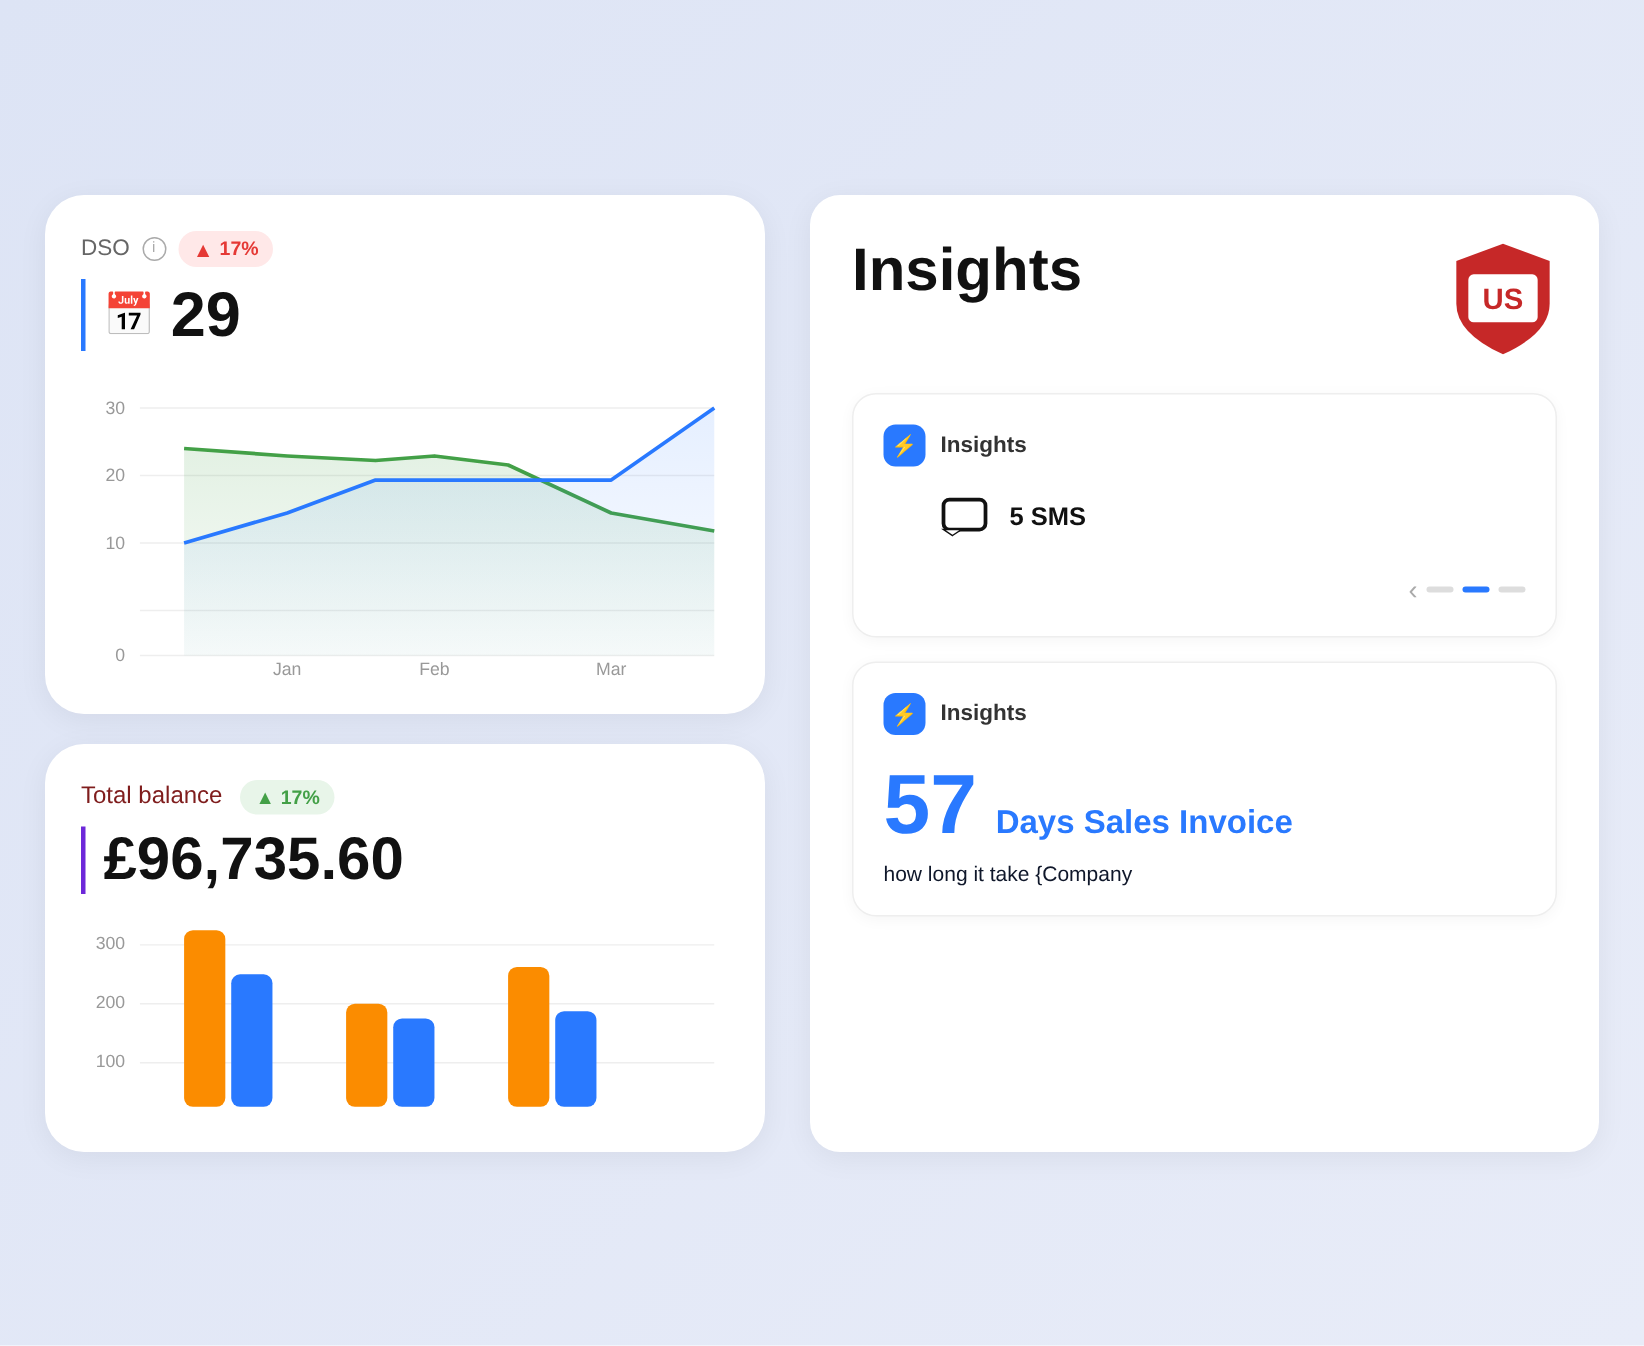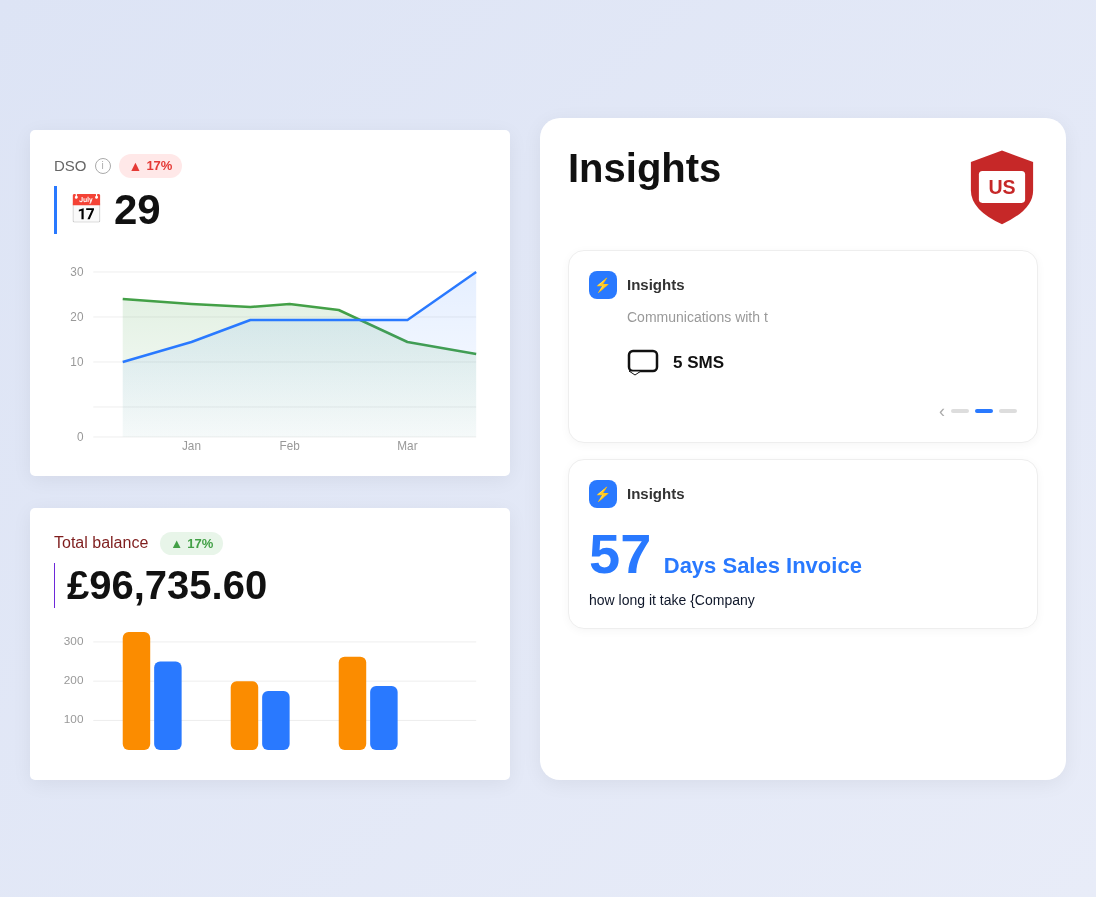--- a/index.html
+++ b/index.html
@@ -24,24 +24,23 @@
     
     .left-col {
       display: flex;
       flex-direction: column;
       gap: 20px;
       flex: 0 0 480px;
     }
 
     .card {
       background: #fff;
-      border-radius: 5px;
+      border-radius: 26px;
       padding: 24px;
       box-shadow: 0 4px 20px rgba(0,0,0,0.06);
-      margin-top: 12px;
     }
 
     
     .dso-header {
       display: flex;
       align-items: center;
       gap: 8px;
       margin-bottom: 8px;
     }
     .dso-label {
@@ -138,21 +137,21 @@
       margin-bottom: 8px;
     }
     .balance-label {
       font-size: 16px;
       color: #7f1d1d;
       font-weight: 500;
     }
     .balance-value {
       display: flex;
       align-items: center;
-      border-left: 1px solid #6d28d9;
+      border-left: 3px solid #6d28d9;
       padding-left: 12px;
       margin-bottom: 18px;
     }
     .balance-number {
       font-size: 40px;
       font-weight: 700;
       color: #111;
     }
 
     .bar-chart-area {
@@ -410,21 +409,20 @@
       </svg>
     </div>
 
     <div class="insight-card">
       <div class="insight-card-header">
         <div class="insights-badge">
           <span>⚡</span>
         </div>
         <span class="insight-card-title">Insights</span>
       </div>
-      <div class="insight-subtitle">Communications with t</div>
 
 
       <div class="insight-stat">
         <svg class="message-icon" viewBox="0 0 32 32" fill="none">
           <rect x="2" y="4" width="28" height="20" rx="4" stroke="#111" stroke-width="2.5" fill="white"></rect>
           <path d="M8 28 L14 24 L2 24 Z" fill="white" stroke="#111" stroke-width="1"></path>
         </svg>
         <span class="insight-stat-text">5 SMS</span>
       </div>
 

